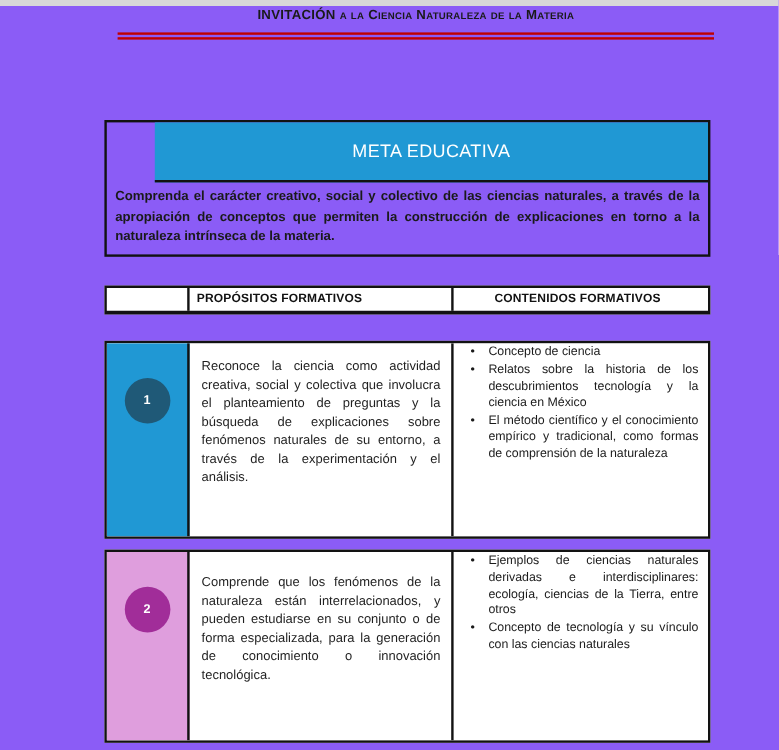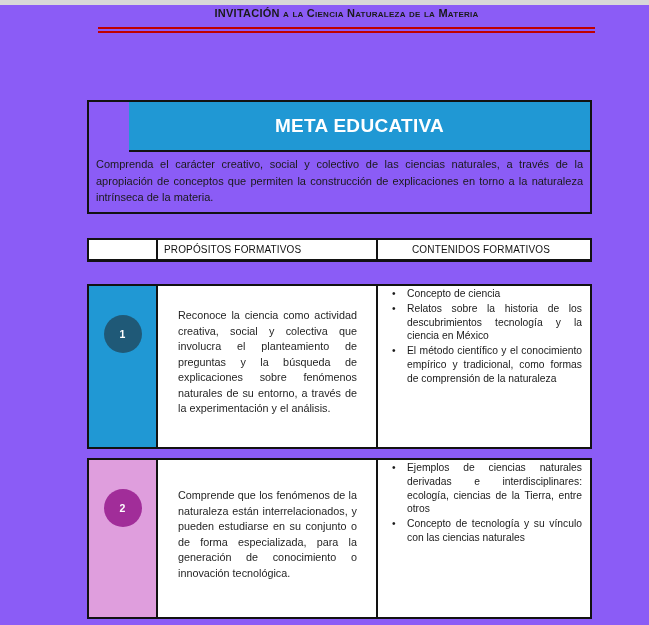--- a/index.html
+++ b/index.html
@@ -51,51 +51,52 @@
     border: 2px solid var(--border-dark, #121212);
   }
   .meta-head {
     height: 48px;
     background: var(--header-blue, #2098d4);
     border-bottom: 2px solid var(--border-dark, #121212);
     display: flex;
     align-items: center;
     justify-content: center;
     color: #ffffff;
-    font-weight: bold;
-    font-size: 19px;
+    font-weight: normal;
+    font-size: 15px;
     letter-spacing: 0.3px;
     margin-left: 40px;
   }
   .meta-desc {
     min-height: 44px;
     padding: 4px 7px 6px 7px;
     font-size: 11px;
     line-height: 16.5px;
     text-align: justify;
     color: #1a1a1a;
+    font-weight: bold;
   }
 
   
   .thead {
     position: absolute;
     left: 87px; top: 238px;
     width: 505px; height: 24px;
     box-sizing: border-box;
     border: 2px solid var(--border-dark, #121212);
     border-bottom-width: 3px;
     display: flex;
     background: #ffffff;
   }
   .th {
     box-sizing: border-box;
     display: flex;
     align-items: center;
     padding-left: 6px;
-    font-weight: normal;
+    font-weight: bold;
     font-size: 10px;
     letter-spacing: 0.15px;
     color: #111111;
     overflow: hidden;
   }
   .th-num  { width: 69px;  border-right: 2px solid var(--border-dark, #121212); }
   .th-prop { width: 220px; border-right: 2px solid var(--border-dark, #121212); }
   .th-cont { flex: 1; margin-left: 28px; }
 
   
@@ -135,21 +136,21 @@
   .trow-1 .num-circle { background: var(--badge-blue, #1f5977); }
   .trow-2 .num-circle { background: var(--badge-magenta, #a12d99); }
   .prop-cell {
     width: 220px;
     box-sizing: border-box;
     border-right: 2px solid var(--border-dark, #121212);
     padding: 12px 9px 0 10px;
   }
   .trow-2 .prop-cell { padding-top: 18px; }
   .prop-cell p {
-    margin: 10px;
+    margin: 0;
     font-size: 10.8px;
     line-height: 15.5px;
     text-align: justify;
     color: #1f1f1f;
   }
   .cont-cell {
     flex: 1;
     box-sizing: border-box;
     display: flex;
     align-items: flex-start;

